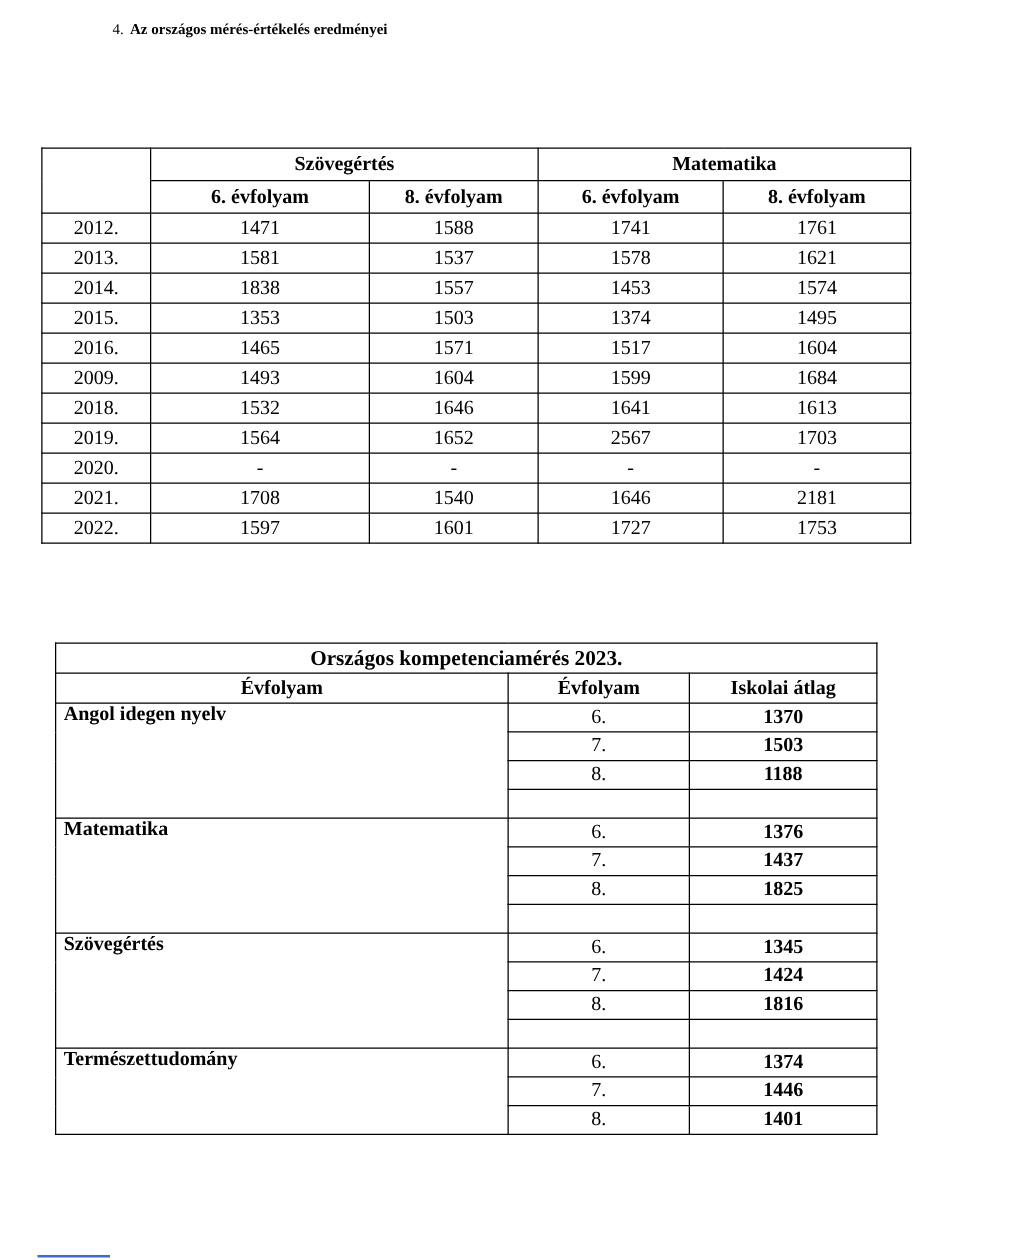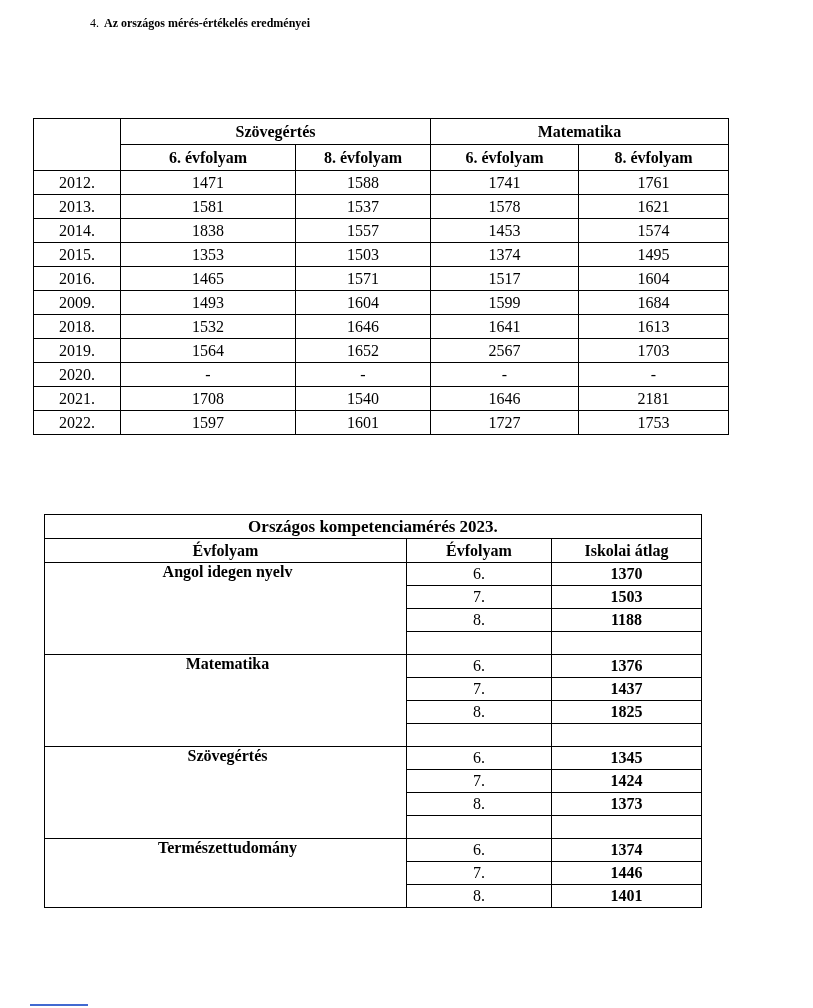--- a/index.html
+++ b/index.html
@@ -45,21 +45,21 @@
   
   #results-table { left: 33px; top: 118px; width: 695px; }
   #results-table tr { height: 24px; }
   #results-table tr.hdr { height: 26px; }
 
   
   #competence-table { left: 32px; top: 514px; width: 657px; margin-left: 12px; }
   #competence-table tr { height: 23px; }
   #competence-table tr.hdr { height: 24px; }
   #competence-table td.subject {
-    text-align: center;
+    text-align: left;
     vertical-align: top;
     font-weight: bold;
     padding-left: 6px;
   }
   #competence-table td.avg { font-weight: bold; }
   #competence-table .table-title { font-size: 17px; }
 
   .footer-line {
     position: absolute;
     left: 30px;
@@ -233,21 +233,21 @@
         <td class="subject" rowspan="4">Szövegértés</td>
         <td>6.</td>
         <td class="avg">1345</td>
       </tr>
       <tr>
         <td>7.</td>
         <td class="avg">1424</td>
       </tr>
       <tr>
         <td>8.</td>
-        <td class="avg">1373</td>
+        <td class="avg">1816</td>
       </tr>
       <tr>
         <td></td>
         <td></td>
       </tr>
       <tr>
         <td class="subject" rowspan="3">Természettudomány</td>
         <td>6.</td>
         <td class="avg">1374</td>
       </tr>

